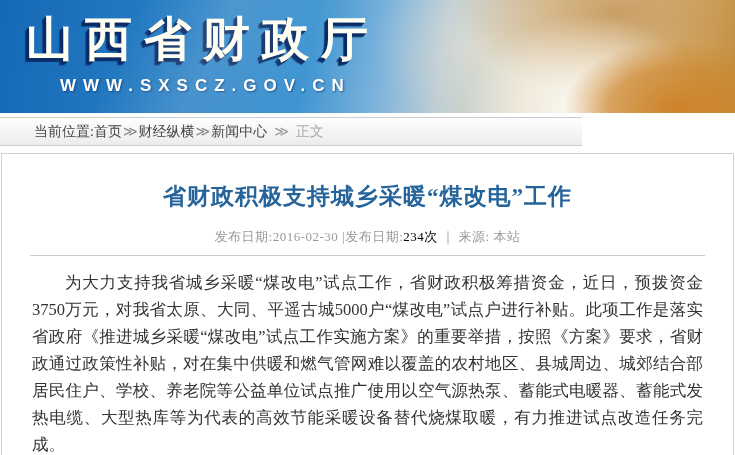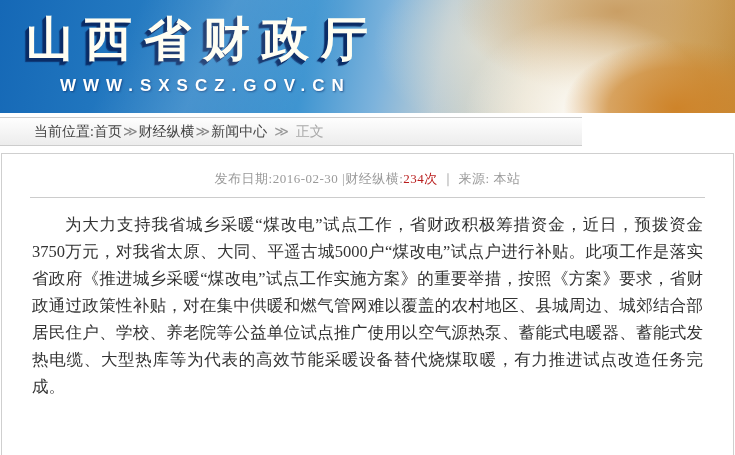--- a/index.html
+++ b/index.html
@@ -63,21 +63,21 @@
     text-align: center;
     font-size: 23px; font-weight: bold; color: #25639b;
     letter-spacing: 1px;
   }
   .article-meta {
     margin-top: 16px;
     text-align: center;
     font-size: 13px; color: #999;
     letter-spacing: 0.5px;
   }
-  .article-meta .views-count { color: #b91c1c; }
+  .article-meta .views-count { color: #000000; }
   .meta-divider {
     margin: 9px 28px 0 28px;
     border-bottom: 1px solid #cccccc;
     height: 0;
   }
   .article-body {
     margin: 13px 30px 0 30px;
     font-size: 16.5px; line-height: 27px; color: #333;
     text-indent: 2em; text-align: justify;
   }
@@ -88,18 +88,19 @@
 <div class="header">
   <div class="site-name">山西省财政厅</div>
   <div class="site-url">WWW.SXSCZ.GOV.CN</div>
 </div>
 
 <div class="crumb-bar">
   <span>当前位置:</span><a href="#">首页</a><span class="crumb-sep">≫</span><a href="#">财经纵横</a><span class="crumb-sep">≫</span><a href="#">新闻中心</a><span class="crumb-sep wide">≫</span><span class="crumb-current">正文</span>
 </div>
 
 <div class="content-box">
+  <div class="article-title">省财政积极支持城乡采暖“煤改电”工作</div>
   <div class="article-meta">
-    <span>发布日期:2016-02-30</span><span>  |</span><span>财经纵横:</span><span class="views-count">234次</span><span> ｜ </span><span>来源: 本站</span>
+    <span>发布日期:2016-02-30</span><span>  |</span><span>发布日期:</span><span class="views-count">234次</span><span> ｜ </span><span>来源: 本站</span>
   </div>
   <div class="meta-divider"></div>
   <p class="article-body">为大力支持我省城乡采暖“煤改电”试点工作，省财政积极筹措资金，近日，预拨资金3750万元，对我省太原、大同、平遥古城5000户“煤改电”试点户进行补贴。此项工作是落实省政府《推进城乡采暖“煤改电”试点工作实施方案》的重要举措，按照《方案》要求，省财政通过政策性补贴，对在集中供暖和燃气管网难以覆盖的农村地区、县城周边、城郊结合部居民住户、学校、养老院等公益单位试点推广使用以空气源热泵、蓄能式电暖器、蓄能式发热电缆、大型热库等为代表的高效节能采暖设备替代烧煤取暖，有力推进试点改造任务完成。</p>
 </div>
 
 </body></html>

